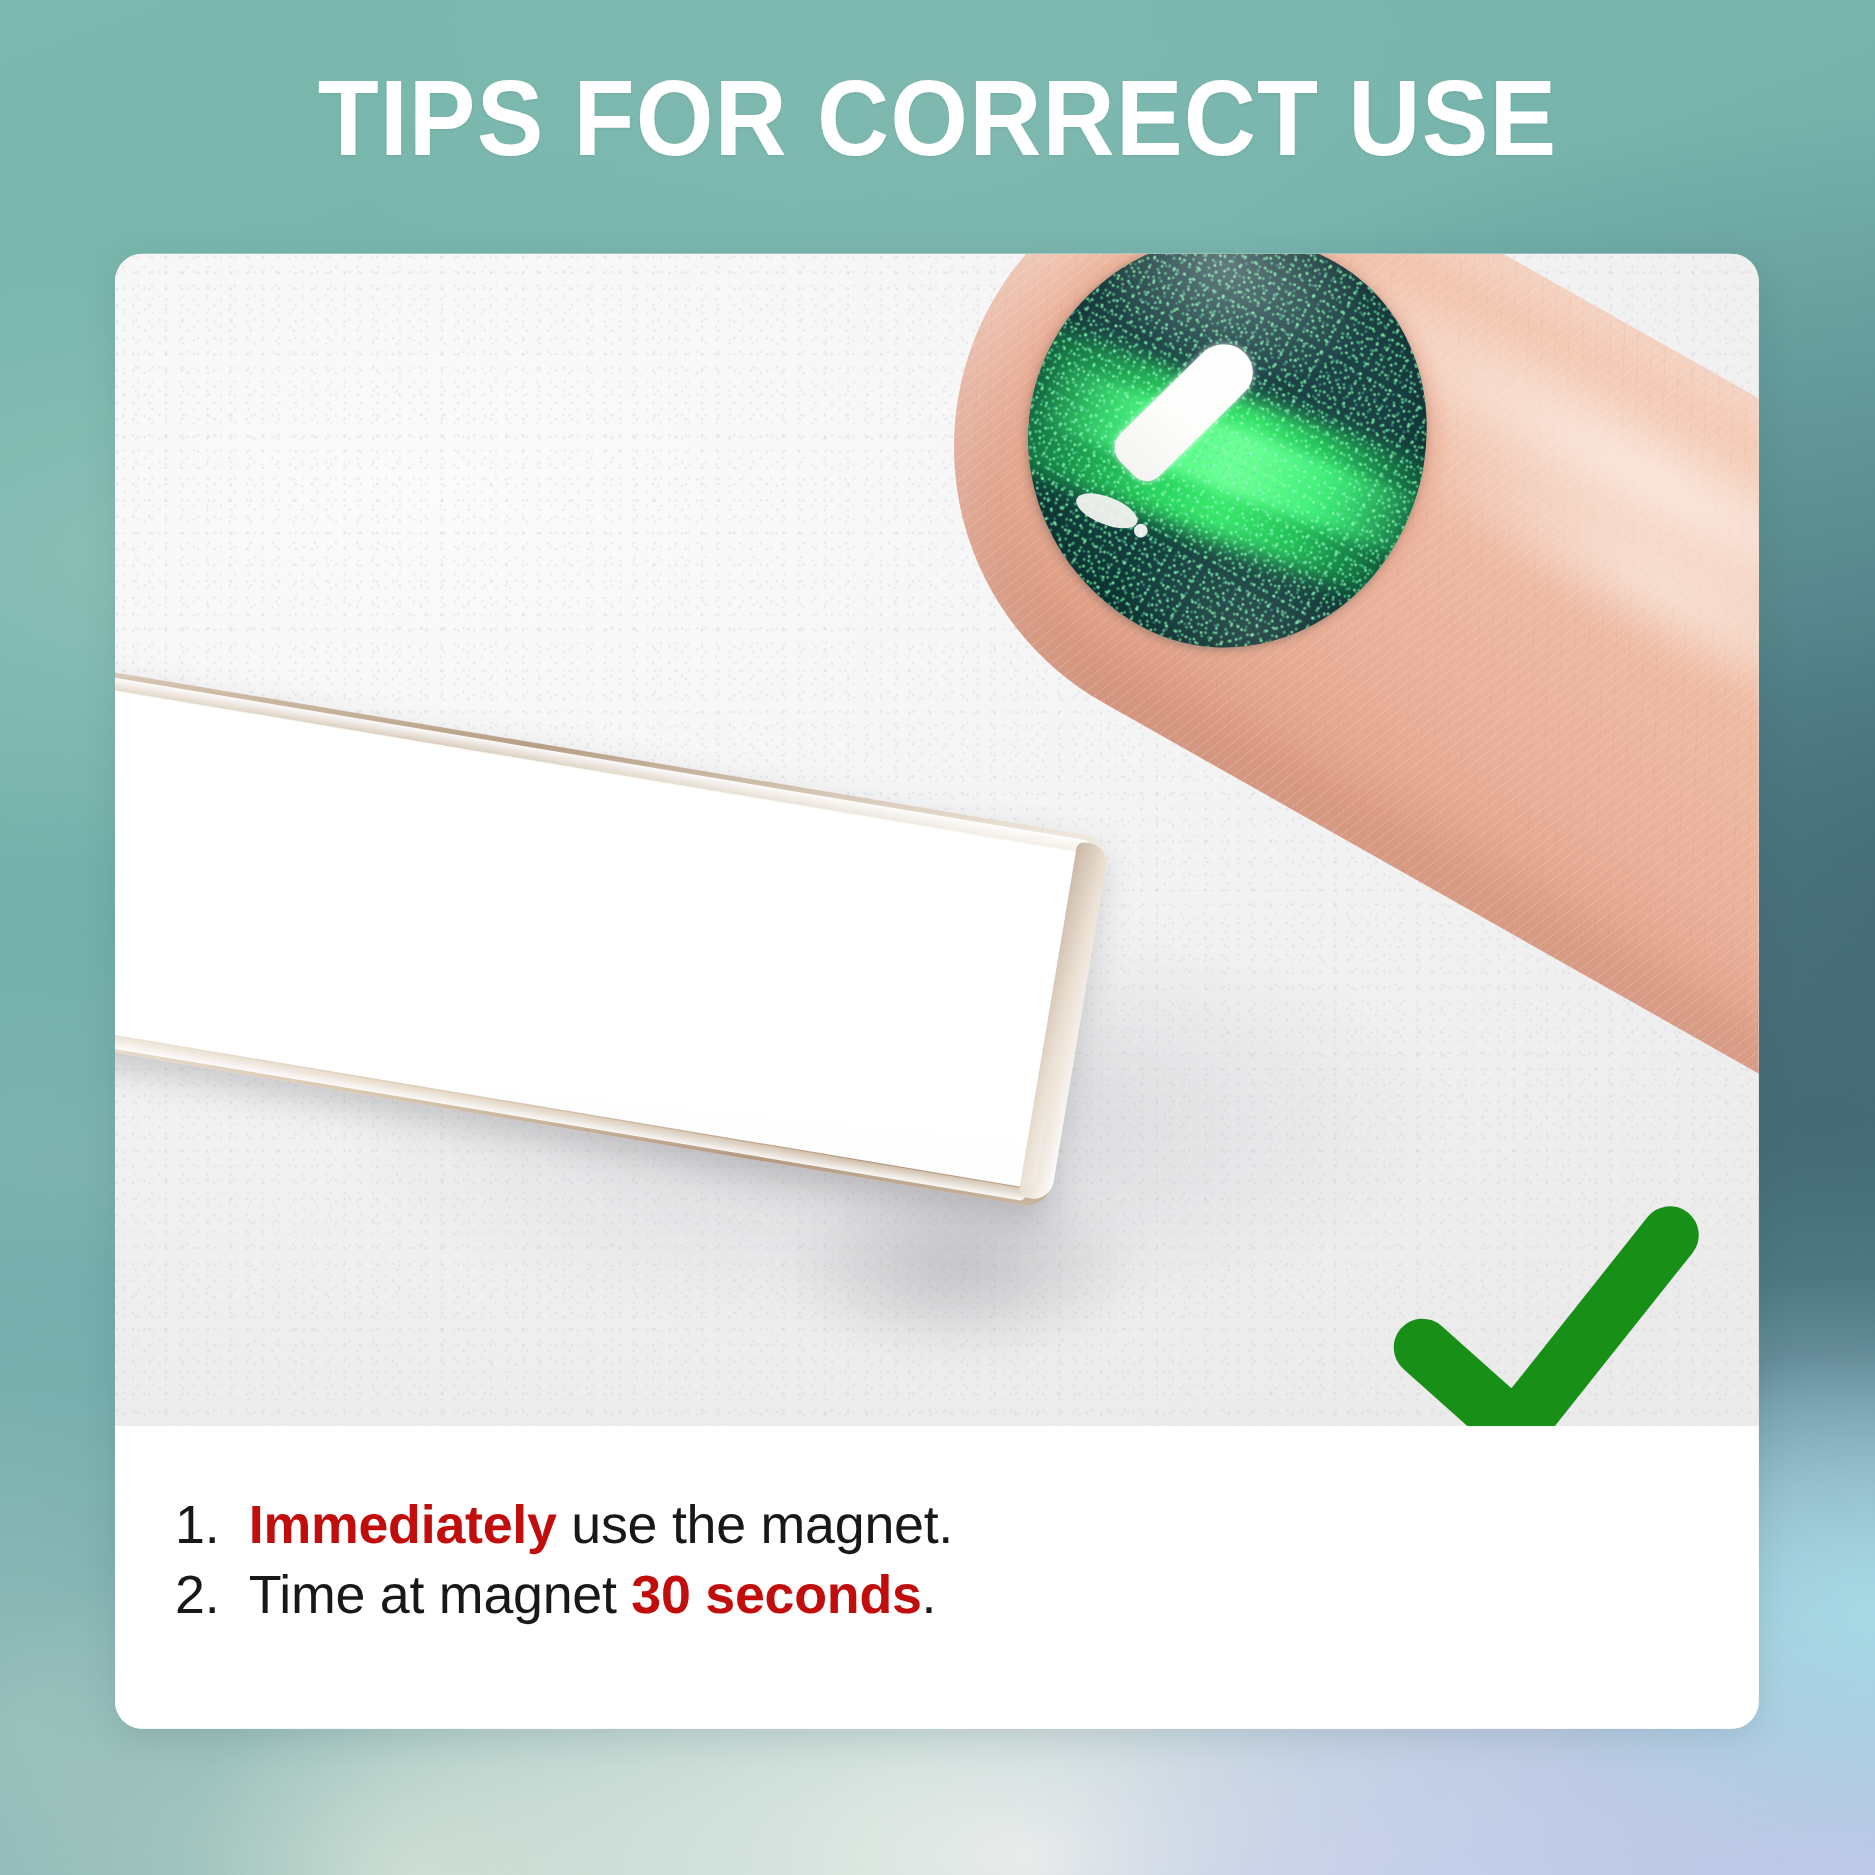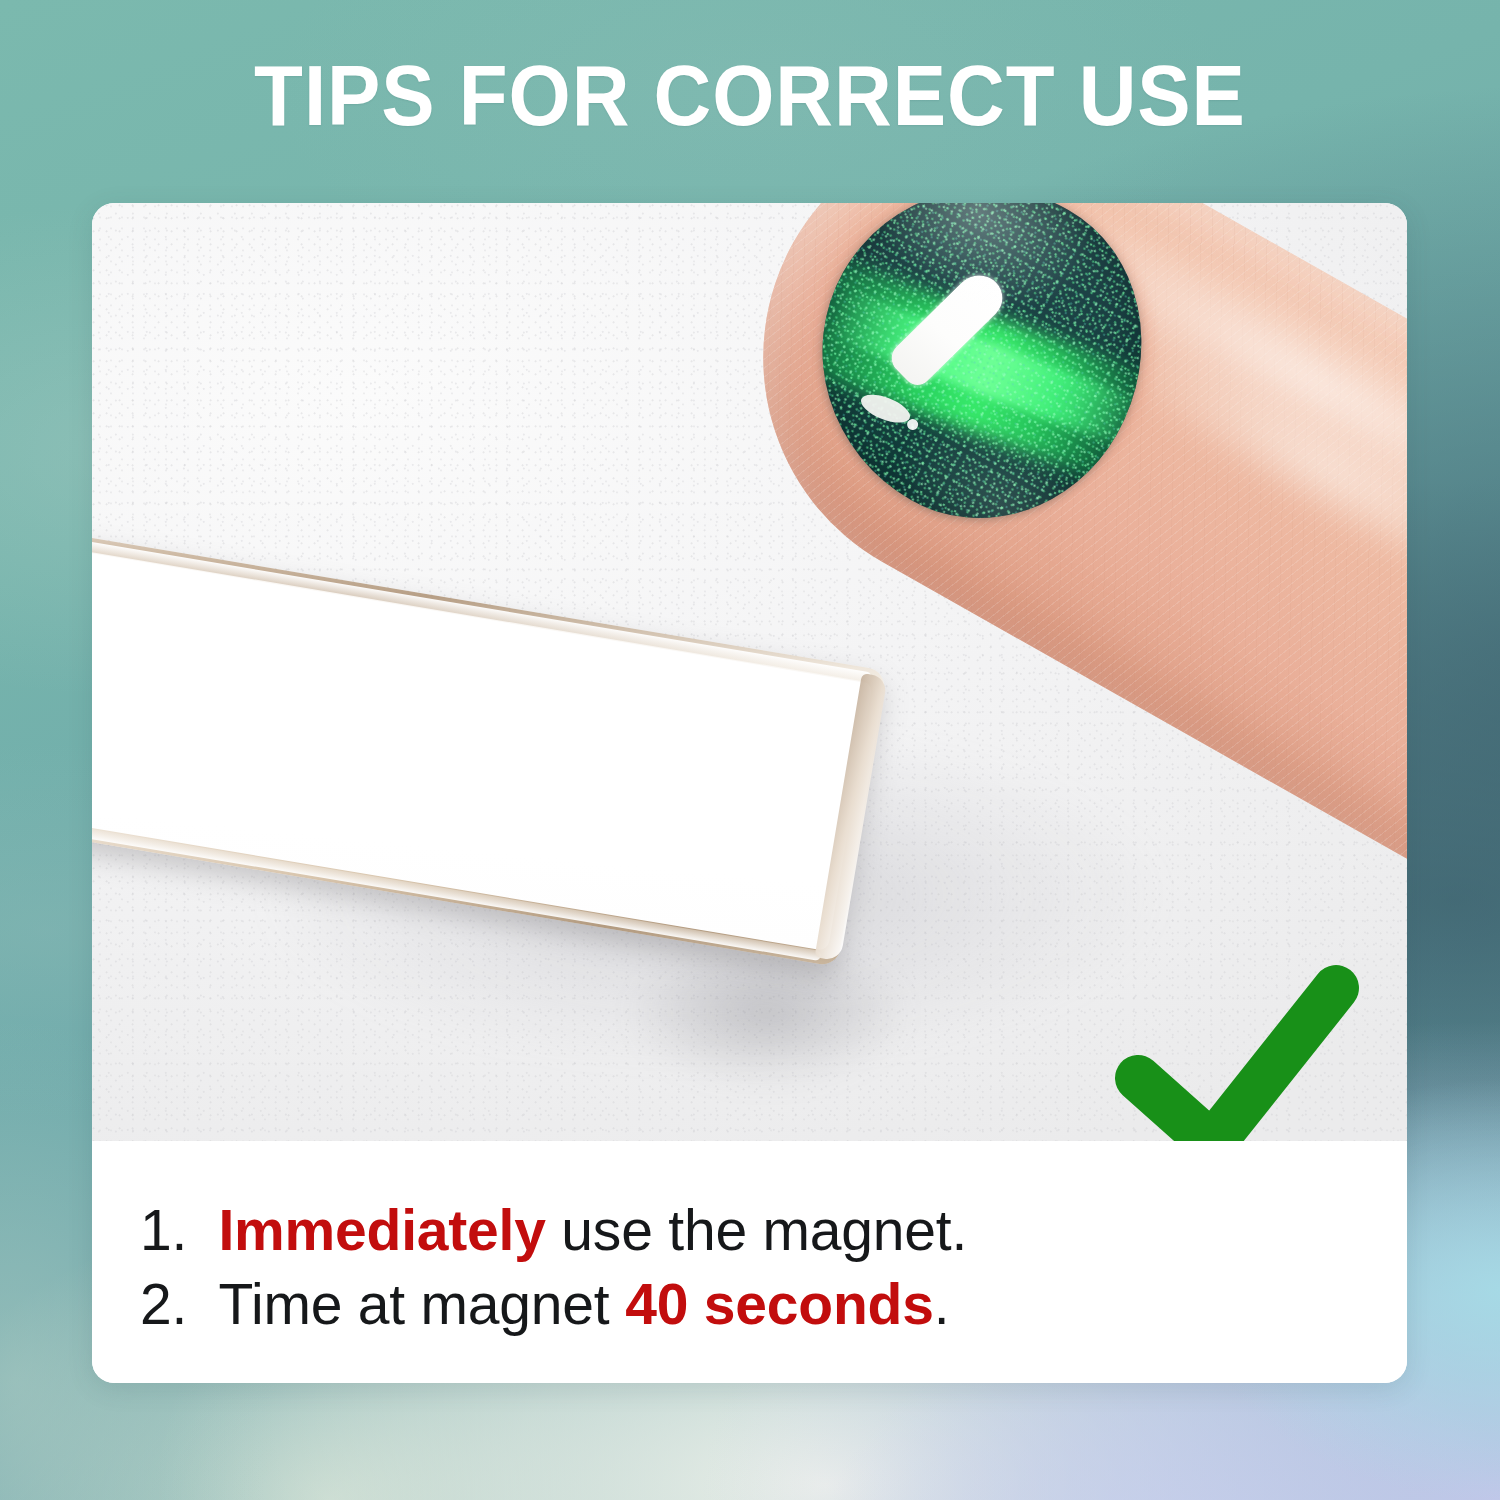--- a/index.html
+++ b/index.html
@@ -342,21 +342,21 @@
   
   #textblock {
     position:absolute;
     left:0; top:938px;
     width:1315px; height:242px;
     background:#ffffff;
     padding:52px 0 0 48px;
   }
   .line {
     font-family:"Liberation Sans", sans-serif;
-    font-size:57px;
+    font-size:43px;
     font-weight:400;
     color:#16181a;
     line-height:1.30;
     white-space:nowrap;
     letter-spacing:-0.2px;
   }
   .num { font-weight:400; color:#16181a; }
   .hl  { font-weight:700; color:#c20d0d; }
 </style>
 </head>
@@ -415,18 +415,18 @@
 
     <div id="textblock">
 
       <div class="line">
         <span class="num">1.</span>
         <span>&nbsp;</span><span class="hl">Immediately</span><span> use the magnet.</span>
       </div>
 
       <div class="line">
         <span class="num">2.</span>
-        <span>&nbsp;</span><span>Time at magnet </span><span class="hl">40 seconds</span><span>.</span>
+        <span>&nbsp;</span><span>Time at magnet </span><span class="hl">30 seconds</span><span>.</span>
       </div>
 
     </div>
   </div>
 </div>
 
 </body></html>

